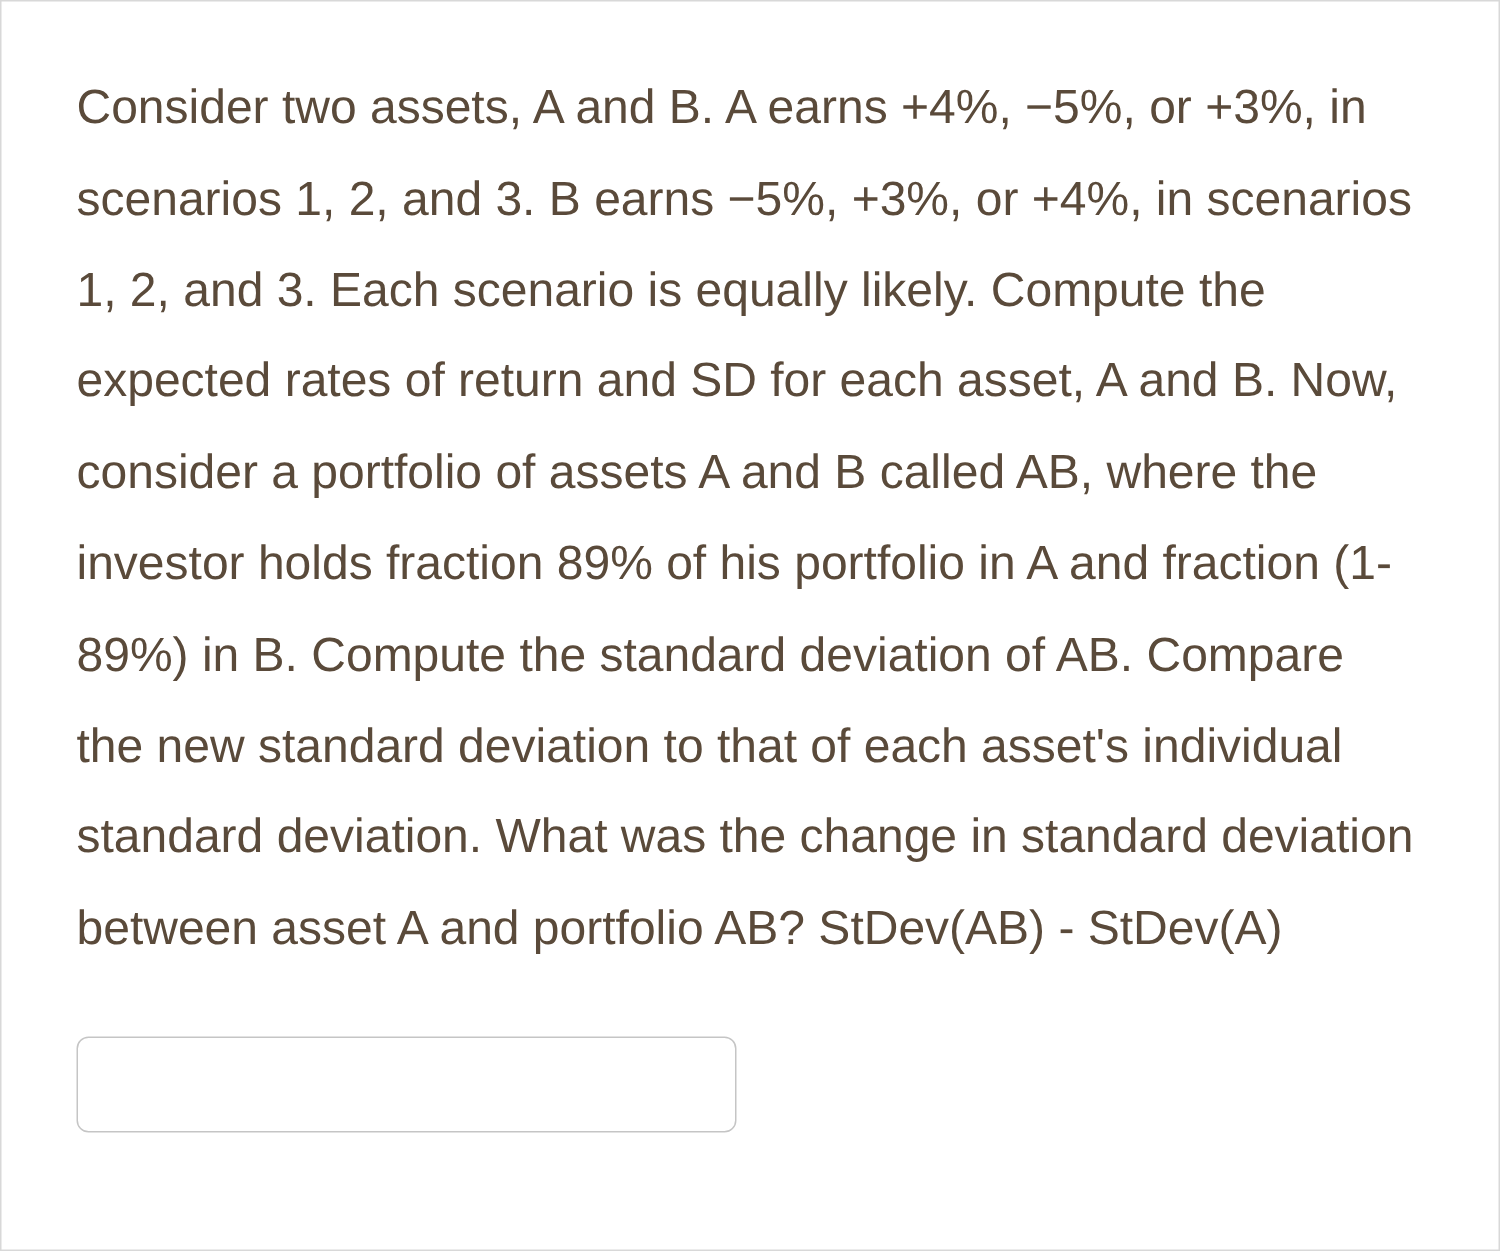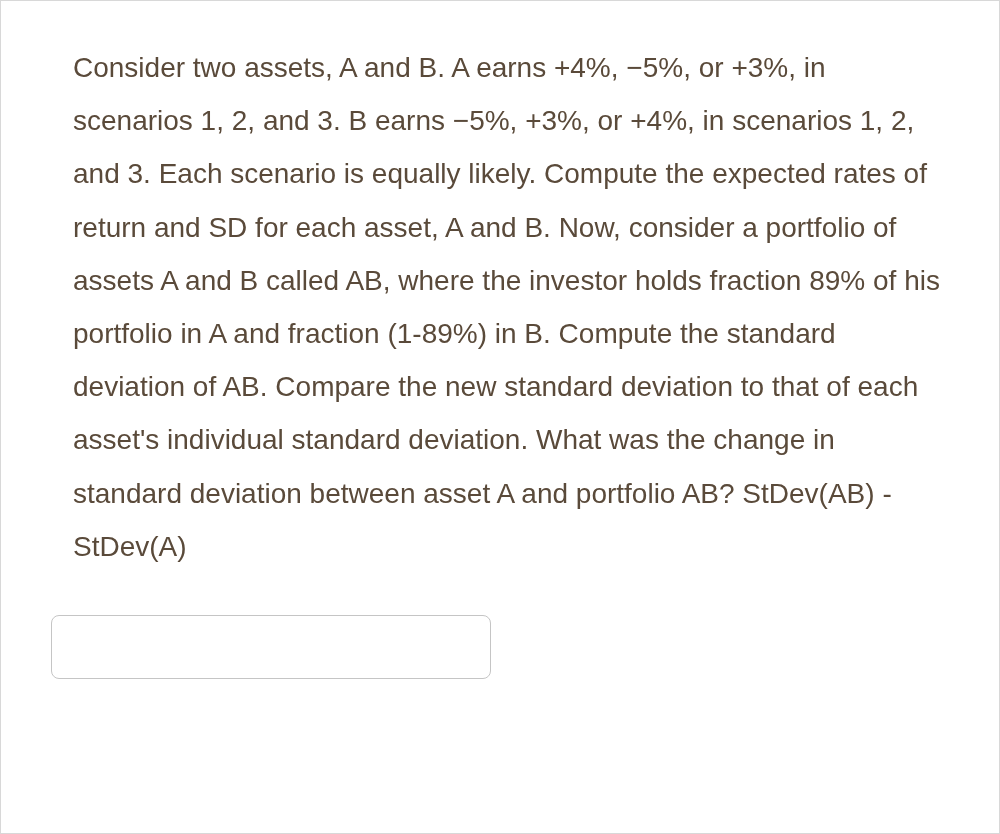--- a/index.html
+++ b/index.html
@@ -19,25 +19,24 @@
     }
     
     .question-container {
       width: 100%;
       height: 100%;
       border: 1px solid #d8d8d8;
       padding: 40px 50px 50px 50px;
     }
     
     .question-text {
-      font-size: 28px;
+      font-size: 32px;
       line-height: 1.9;
       color: #5a4a3a;
       font-weight: 400;
-      margin-left: 22px;
     }
     
     .answer-input {
       margin-top: 42px;
       width: 440px;
       height: 64px;
       border: 1px solid #c5c5c5;
       border-radius: 8px;
       padding: 10px 16px;
       font-size: 20px;

